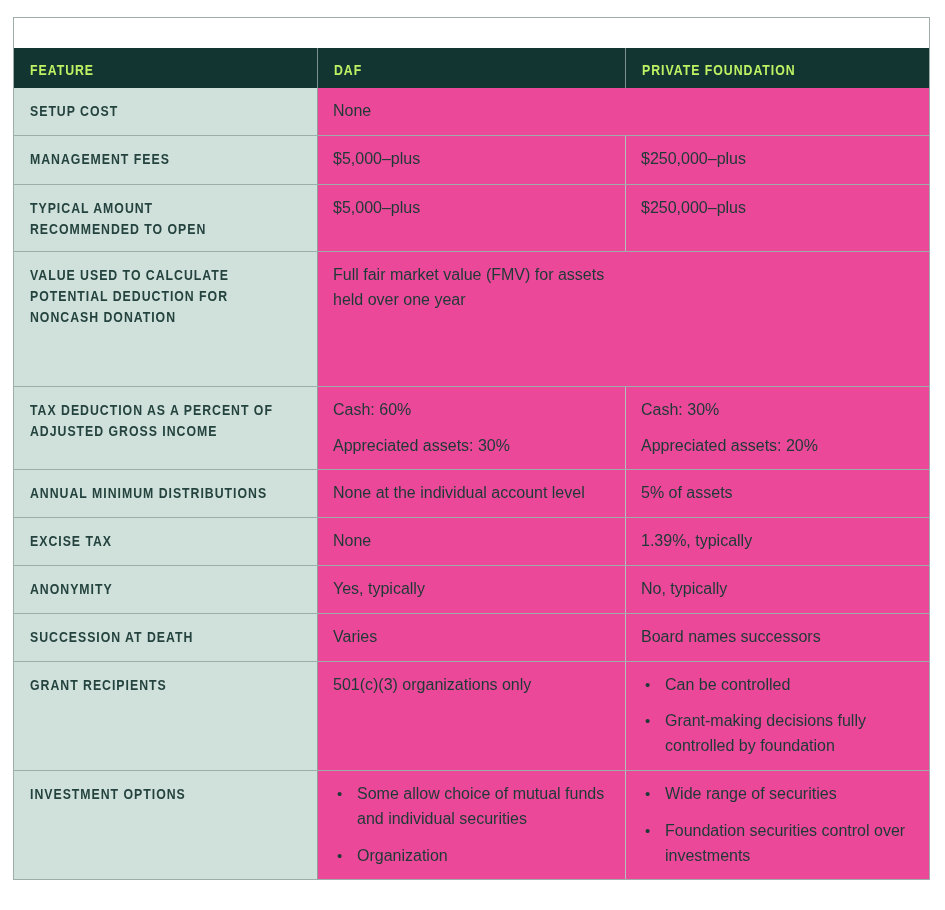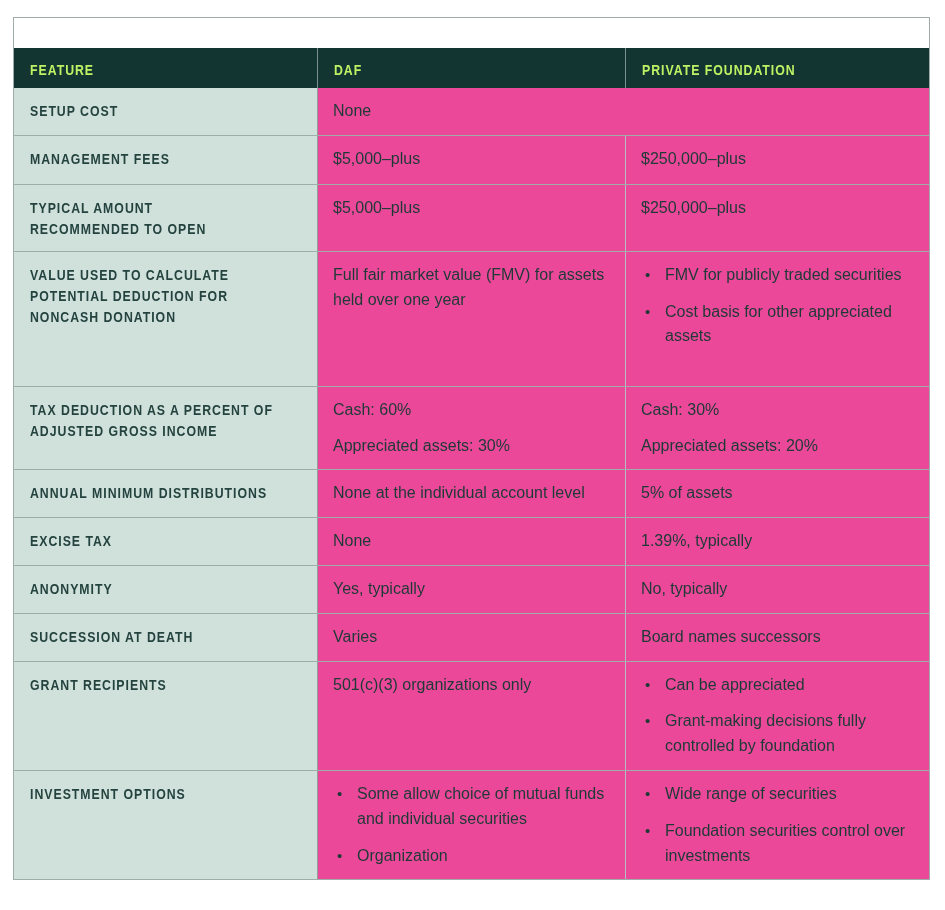--- a/index.html
+++ b/index.html
@@ -153,26 +153,20 @@
       </div>
       <div class="grid-row body-row">
         <div class="cell feature-cell">
           <span class="cond">VALUE USED TO CALCULATE
 POTENTIAL DEDUCTION FOR
 NONCASH DONATION</span>
         </div>
         <div class="cell value-cell">
           <p class="para">Full fair market value (FMV) for assets held over one year</p>
         </div>
-        <div class="cell value-cell">
-          <ul class="bullets">
-            <li class="bullet">FMV for publicly traded securities</li>
-            <li class="bullet">Cost basis for other appreciated assets</li>
-          </ul>
-        </div>
       </div>
       <div class="grid-row body-row">
         <div class="cell feature-cell">
           <span class="cond">TAX DEDUCTION AS A PERCENT OF
 ADJUSTED GROSS INCOME</span>
         </div>
         <div class="cell value-cell">
           <p class="para">Cash: 60%</p>
           <p class="para">Appreciated assets: 30%</p>
         </div>
@@ -227,21 +221,21 @@
       </div>
       <div class="grid-row body-row">
         <div class="cell feature-cell">
           <span class="cond">GRANT RECIPIENTS</span>
         </div>
         <div class="cell value-cell">
           <p class="para">501(c)(3) organizations only</p>
         </div>
         <div class="cell value-cell">
           <ul class="bullets">
-            <li class="bullet">Can be appreciated</li>
+            <li class="bullet">Can be controlled</li>
             <li class="bullet">Grant-making decisions fully controlled by foundation</li>
           </ul>
         </div>
       </div>
       <div class="grid-row body-row">
         <div class="cell feature-cell">
           <span class="cond">INVESTMENT OPTIONS</span>
         </div>
         <div class="cell value-cell">
           <ul class="bullets">

